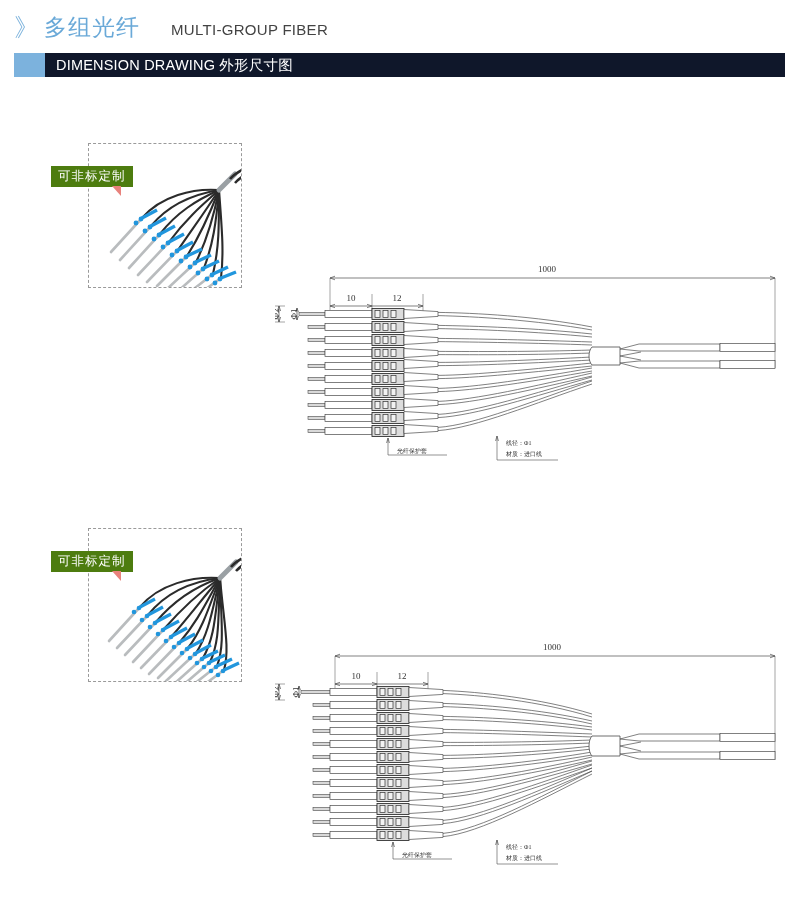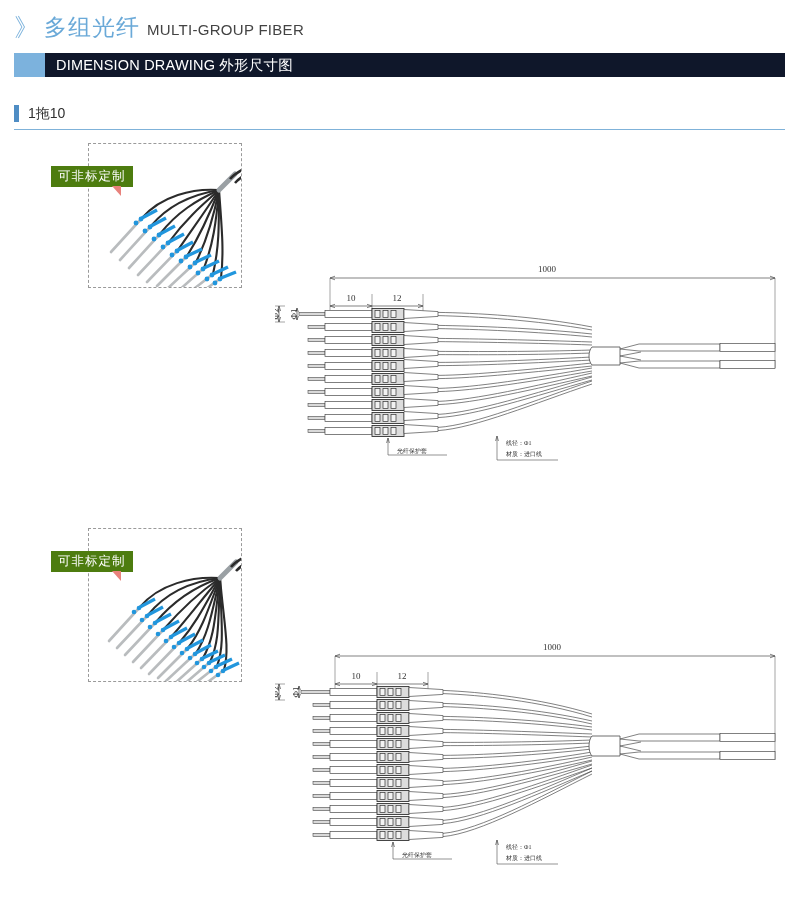--- a/index.html
+++ b/index.html
@@ -21,21 +21,21 @@
   }
   .chev{
     font-size:25px;color:#7fb4dd;font-weight:400;
     line-height:1;letter-spacing:-2px;transform:translateY(1px);
   }
   .title-cn{
     font-size:23px;color:#6aa9d8;letter-spacing:1px;line-height:1;
     font-weight:400;
   }
   .title-en{
-    font-size:15px;color:#434343;letter-spacing:.3px;line-height:1;
+    font-size:15px;color:#434343;letter-spacing:.3px;line-height:1;margin-left:24px;
   }
 
   
   .band{
     position:absolute;left:14px;top:53px;
     width:771px;height:24px;
     background:#0f172a;
     display:flex;align-items:center;
   }
   .band-accent{
@@ -96,25 +96,20 @@
     <span class="chev">》</span>
     <span class="title-cn">多组光纤</span>
     <span class="title-en">MULTI-GROUP FIBER</span>
   </div>
 
   <div class="band">
     <div class="band-accent"></div>
     <div class="band-text">DIMENSION DRAWING 外形尺寸图</div>
   </div>
 
-  <div class="sec-head" style="top:104px;">
-    <div class="tick"></div>
-    <div class="lbl">1拖10</div>
-    <div class="rule"></div>
-  </div>
 
   <div class="photo" style="left:88px;top:143px;width:152px;height:143px;">
     <svg width="152" height="143" viewBox="0 0 152 143">
       <defs>
         <g id="fib10">
           <path class="p" d=""></path>
         </g>
       </defs>
 
       <g fill="none" stroke="#2b2b2b" stroke-width="2.1" stroke-linecap="round">

